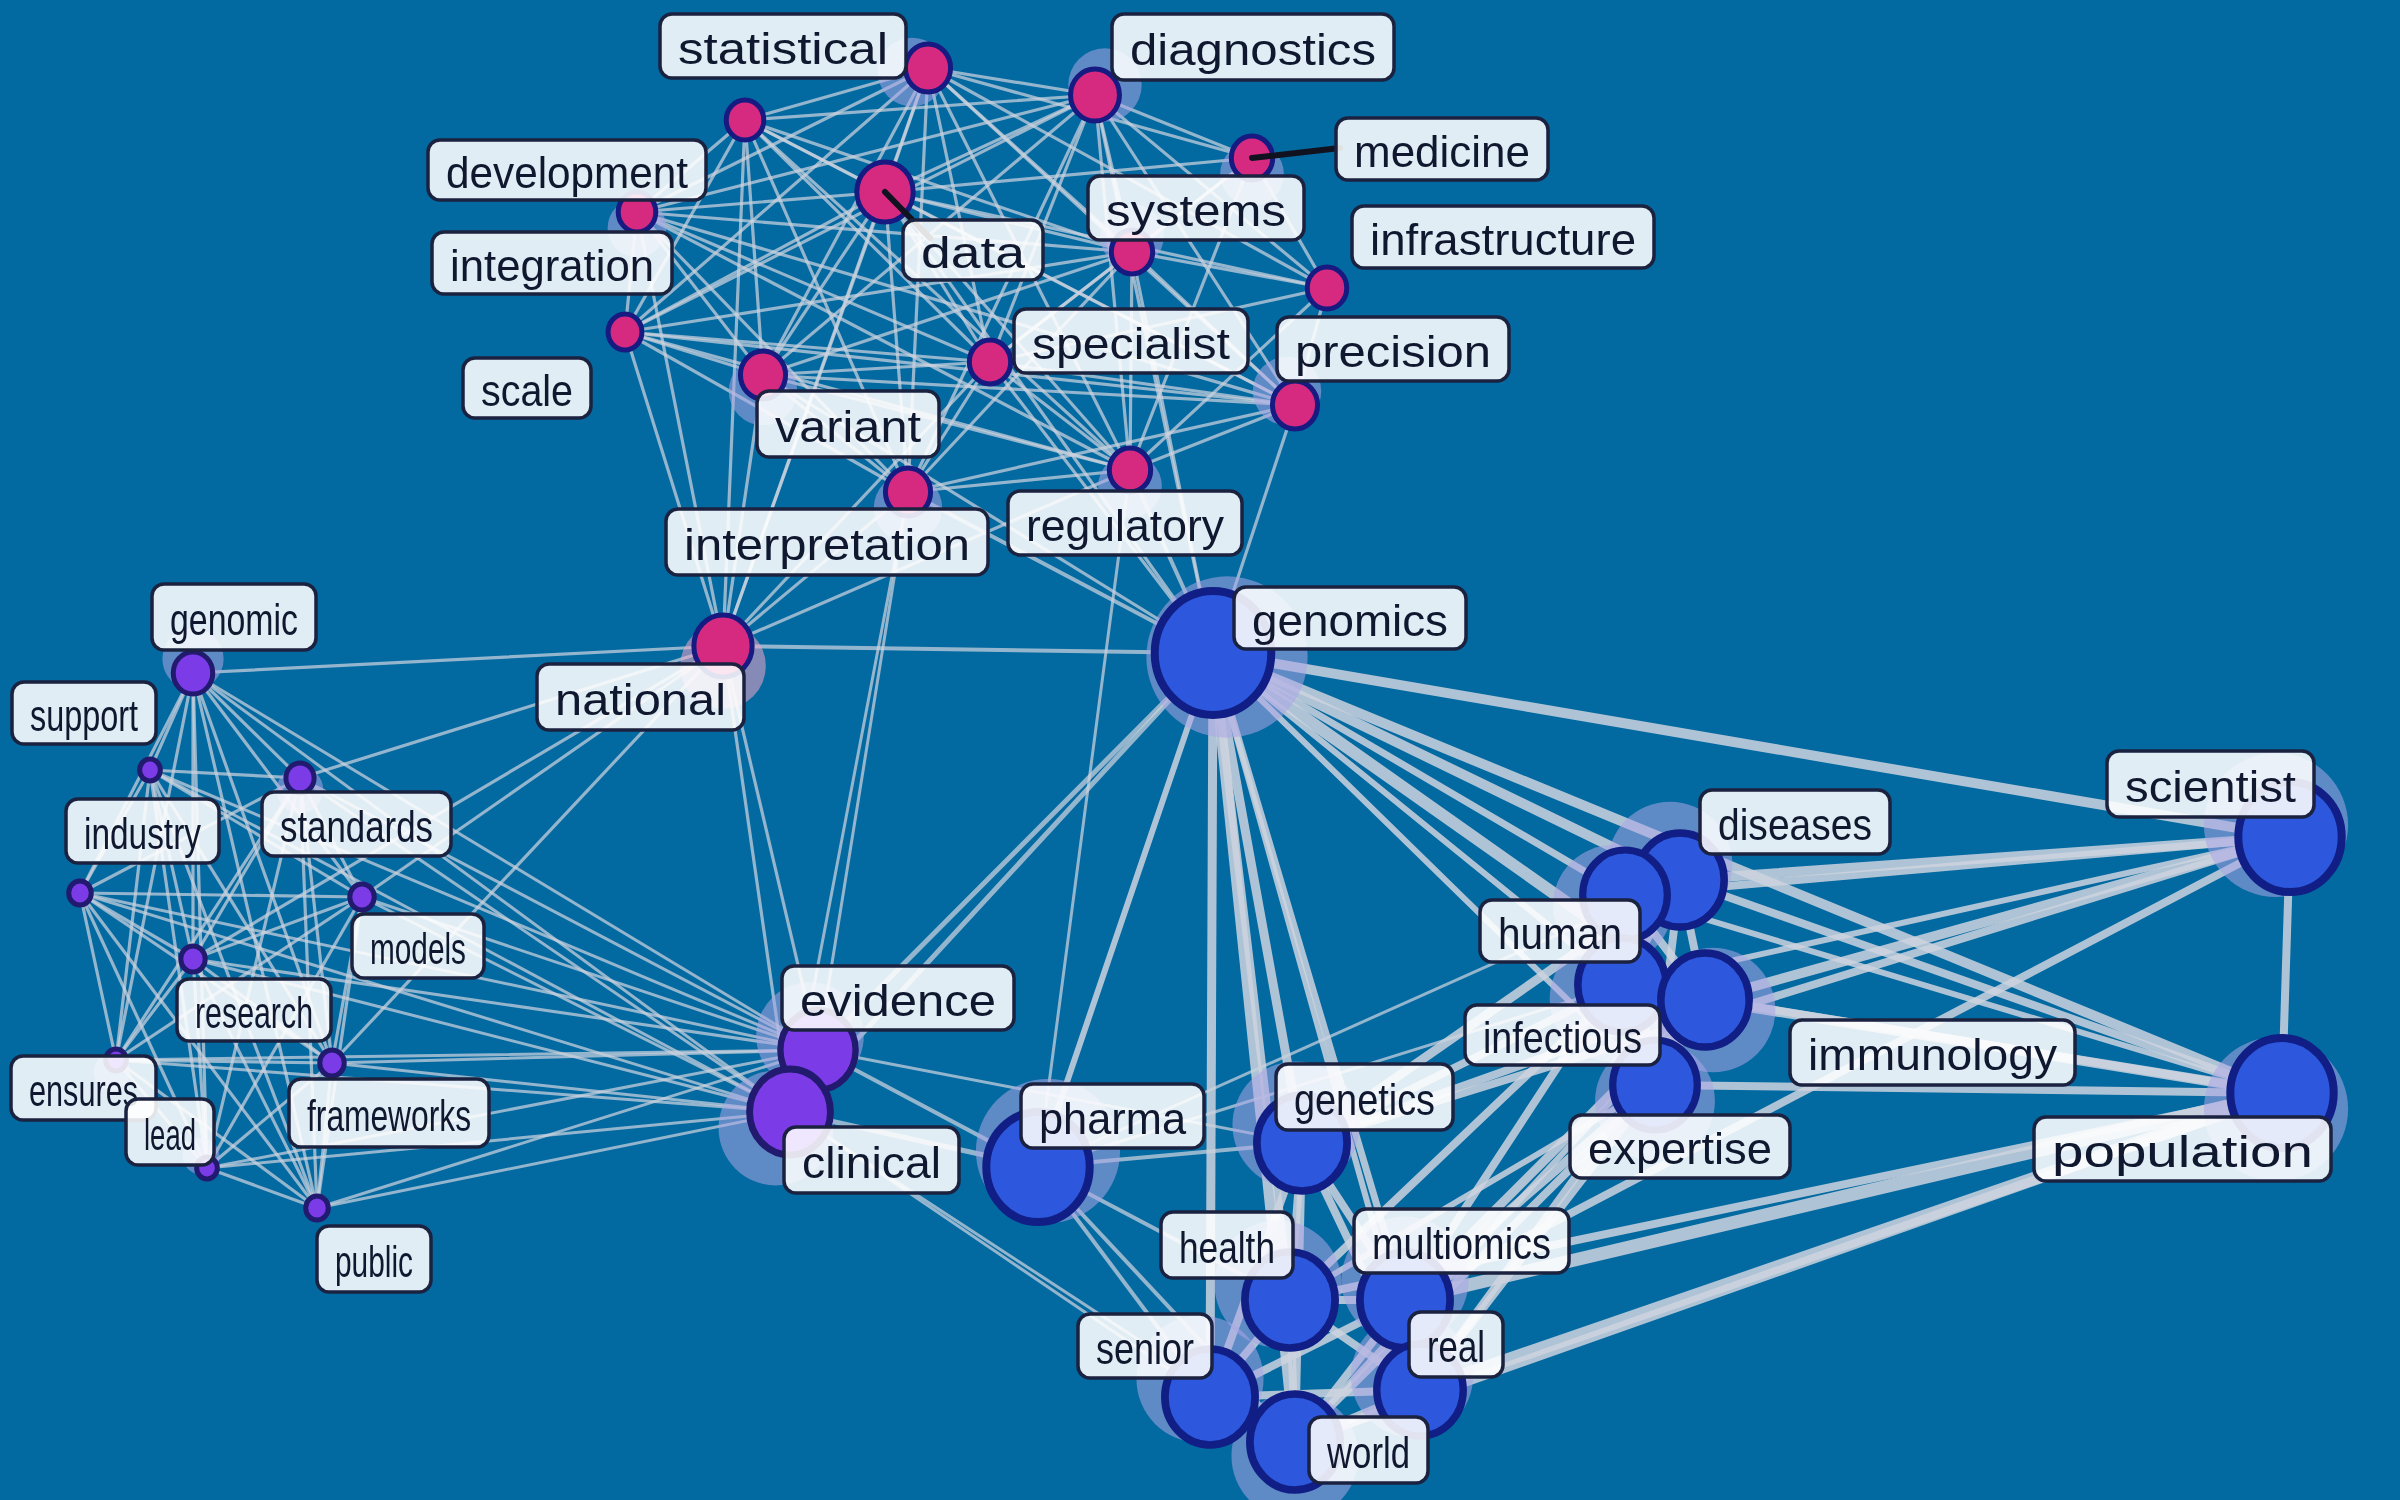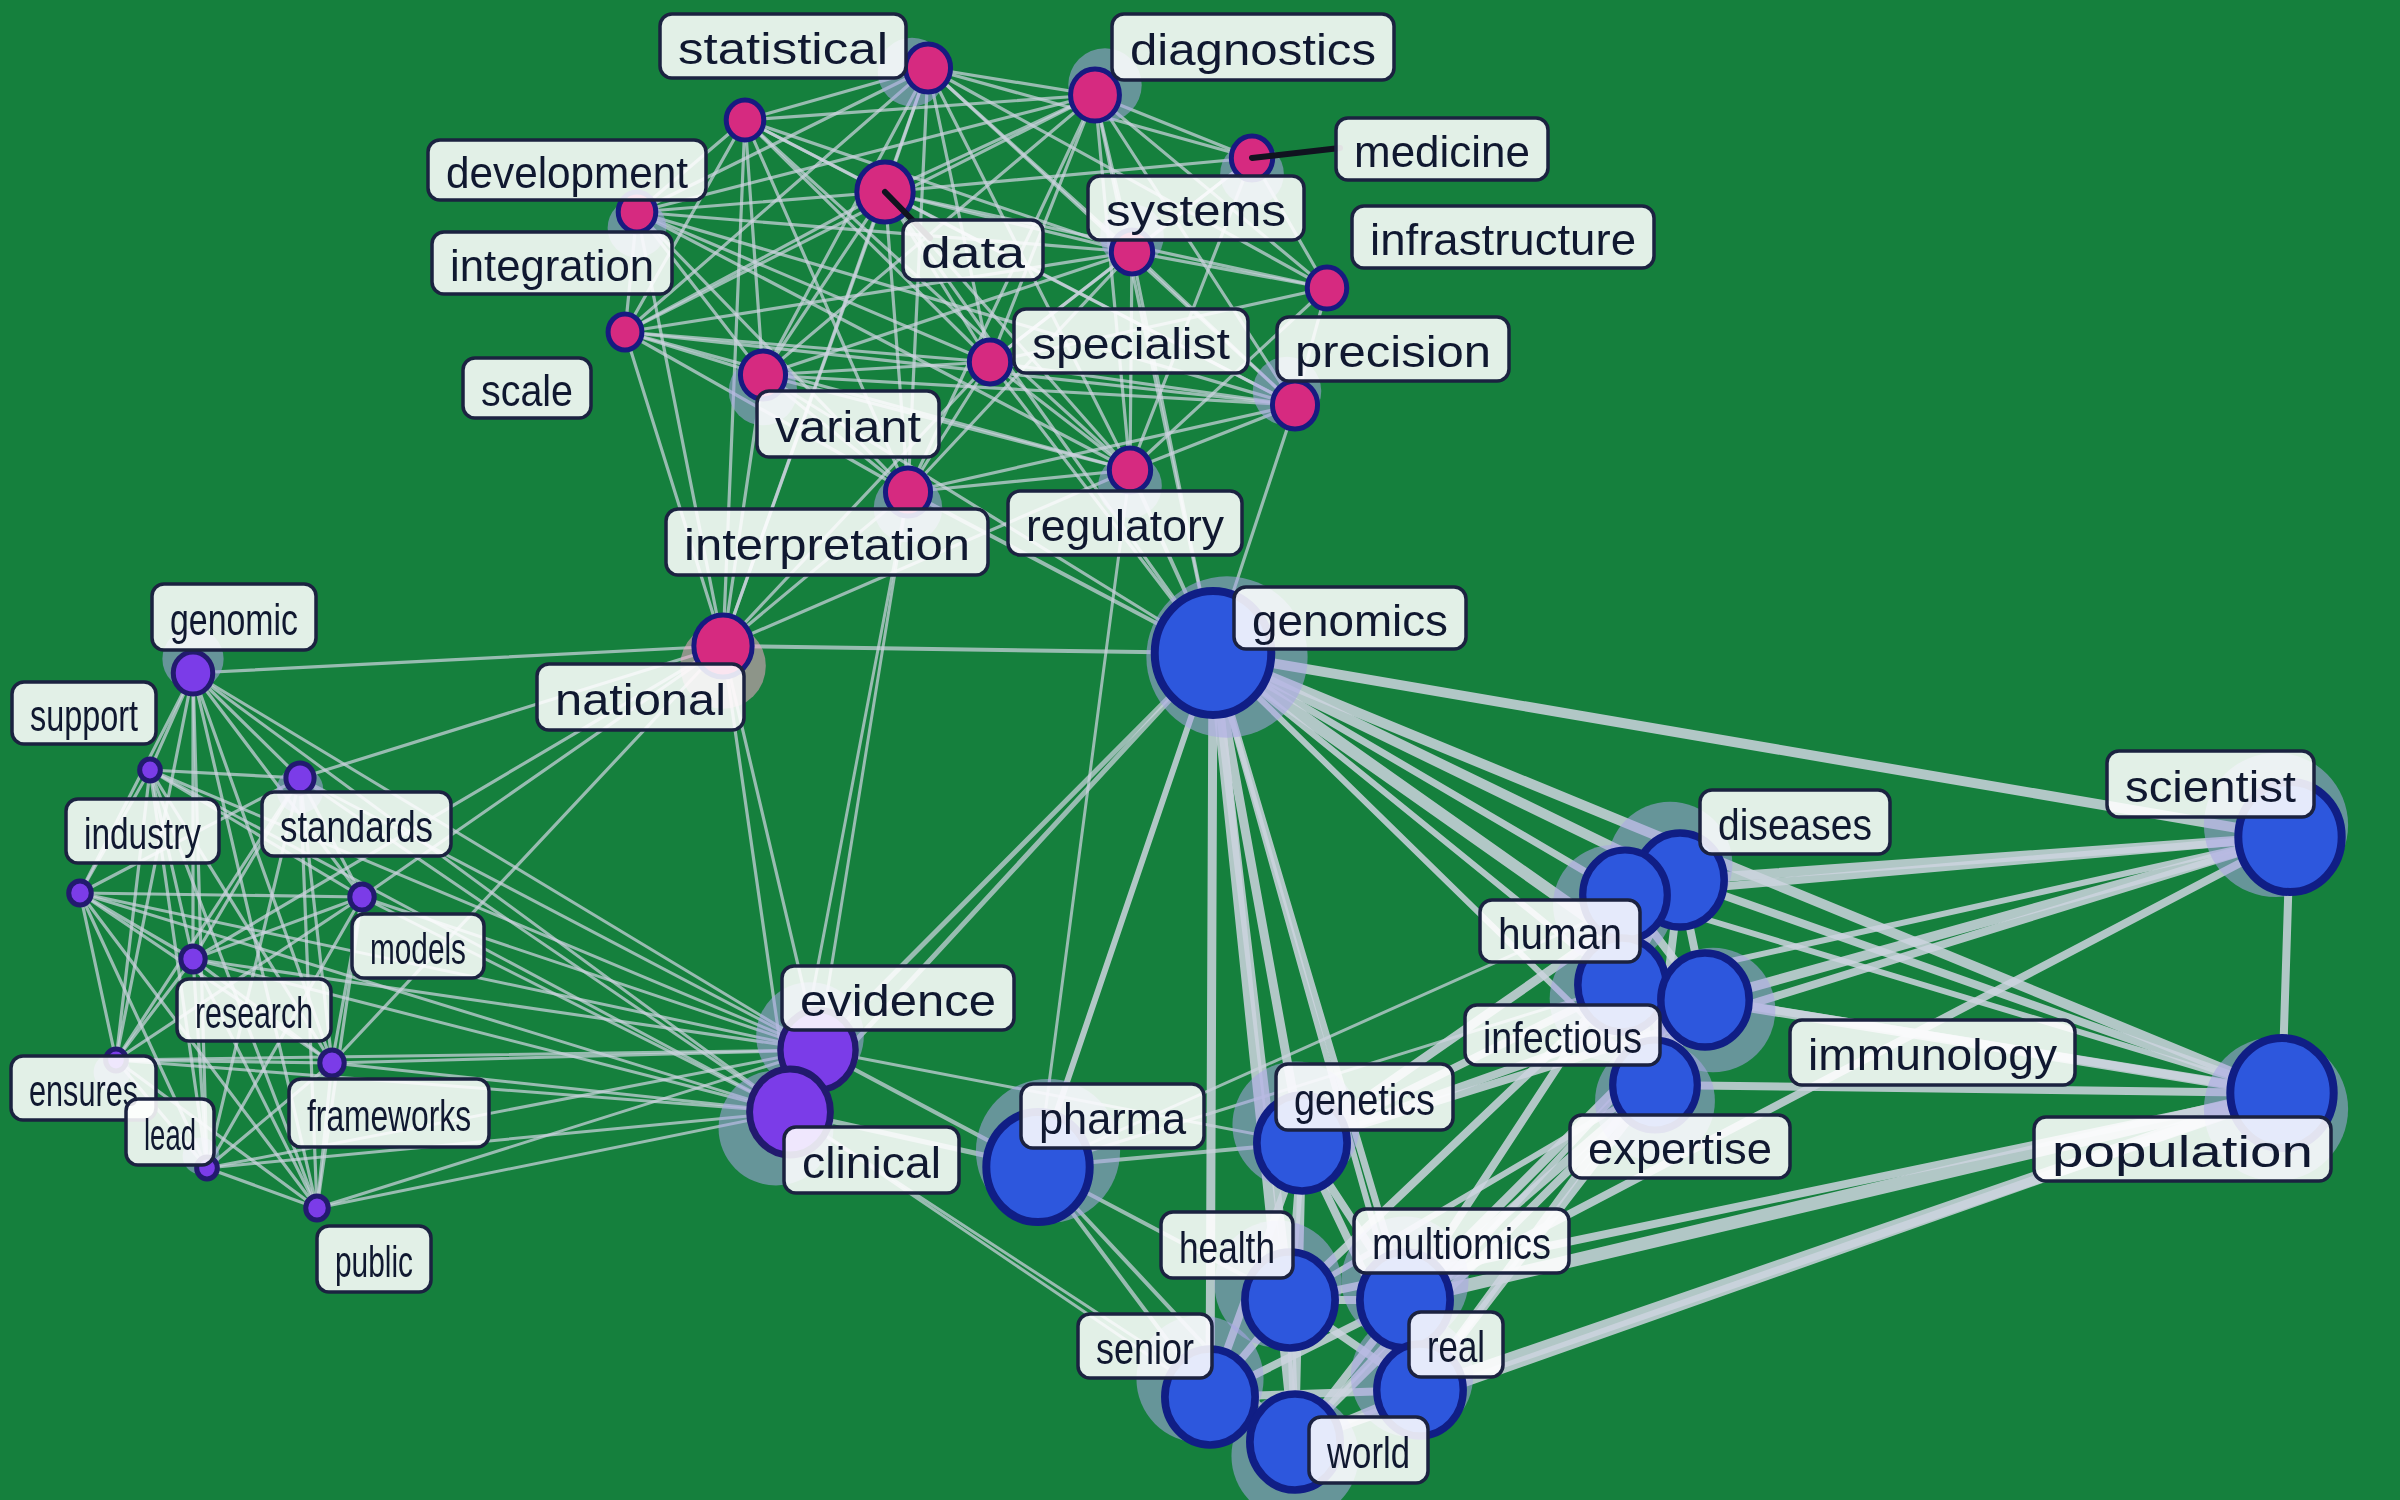--- a/index.html
+++ b/index.html
@@ -1,16 +1,16 @@
 <!DOCTYPE html>
 <html><head>
 <meta charset="utf-8">
 <style>
   html,body{margin:0;padding:0;background:#000;}
-  #stage{position:relative;width:2400px;height:1500px;background:#15803d;overflow:hidden;
+  #stage{position:relative;width:2400px;height:1500px;background:#0369a1;overflow:hidden;
          font-family:"Liberation Sans", sans-serif;}
   svg{position:absolute;left:0;top:0;}
   .node-label text{fill:#101830;font-family:"Liberation Sans",sans-serif;font-size:44px;}
   .node-label rect{fill:rgba(255,255,255,0.88);stroke:#1b2240;stroke-width:3.5px;}
 </style>
 </head>
 <body>
 
 <div id="stage">
   <svg id="graph" width="2400" height="1500" viewBox="0 0 2400 1500">

